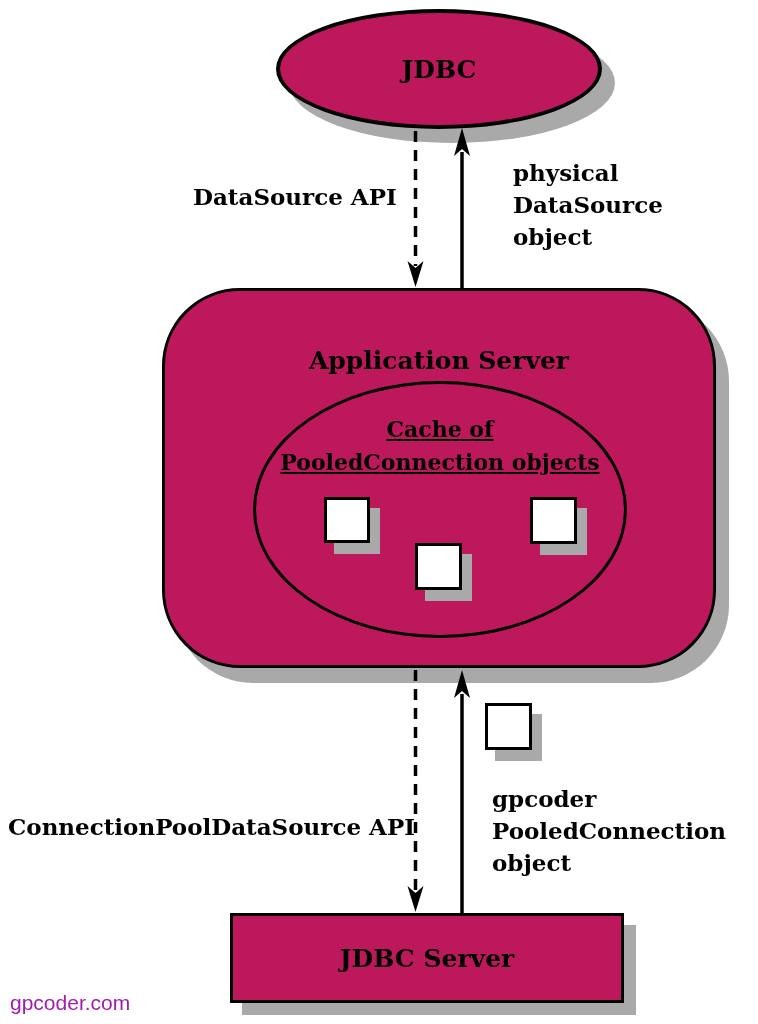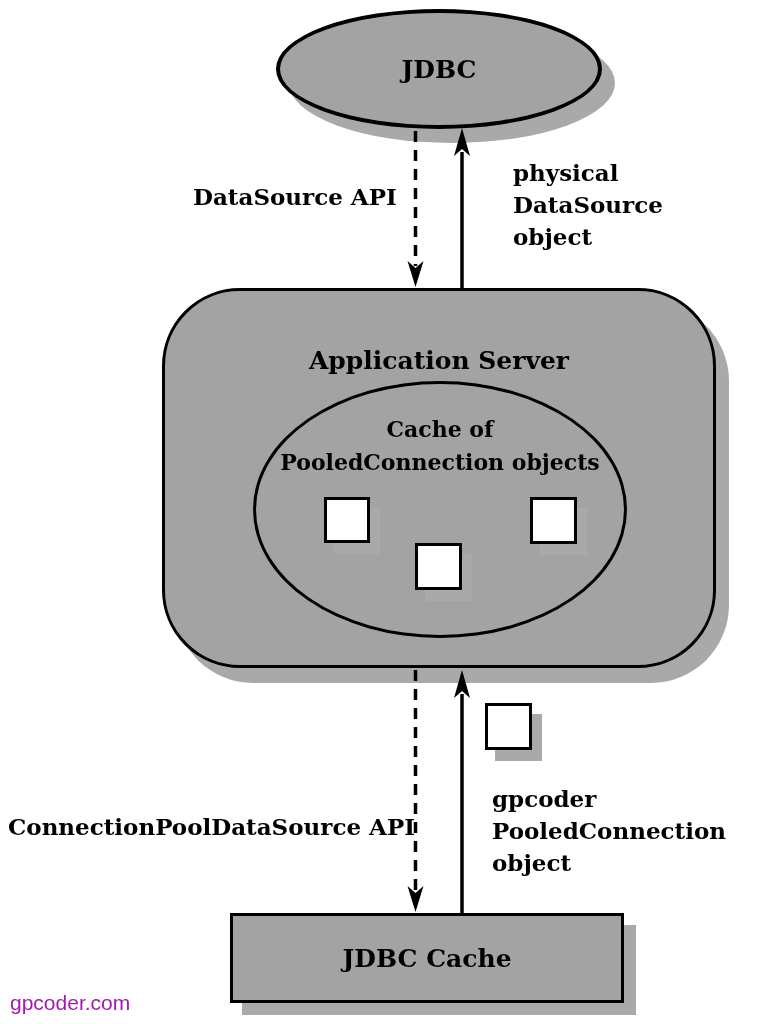--- a/index.html
+++ b/index.html
@@ -5,21 +5,21 @@
   html, body { margin: 0; padding: 0; background: #ffffff; }
   .canvas {
     position: relative;
     width: 758px;
     height: 1024px;
     background: #ffffff;
     overflow: hidden;
     font-family: "DejaVu Serif", "Liberation Serif", serif;
     color: #000;
   }
-  .shape { position: absolute; background: #a3a3a3; box-sizing: border-box; }
+  .shape { position: absolute; background: #be185d; box-sizing: border-box; }
 
   
   .ellipse-app {
     left: 276px; top: 9px; width: 326px; height: 120px;
     border: 4px solid #000; border-radius: 50%;
     box-shadow: 13px 14px 0 #a9a9a9;
     display: flex; flex-direction: column; align-items: center; justify-content: center;
     text-align: center; font-weight: bold; font-size: 25px; line-height: 37px;
   }
 
@@ -34,21 +34,21 @@
     text-align: center; font-weight: bold; font-size: 25px; margin-top: 20px;
   }
 
   
   .ellipse-cache {
     left: 253px; top: 381px; width: 374px; height: 257px;
     border: 3px solid #000; border-radius: 50%;
   }
   .cache-label {
     position: absolute; left: 253px; top: 413px; width: 374px;
-    text-align: center; font-weight: bold; font-size: 22px; line-height: 33px;
+    text-align: center; font-weight: bold; font-size: 22px; line-height: 33px; text-decoration: underline;
   }
 
   
   .sq {
     position: absolute; background: #fff; box-sizing: border-box;
     border: 3.5px solid #000;
     box-shadow: 10px 11px 0 #a9a9a9;
   }
   .sq1 { left: 324px; top: 497px; width: 46px; height: 46px; }
   .sq2 { left: 415px; top: 543px; width: 47px; height: 47px; }
@@ -103,21 +103,21 @@
     <span>PooledConnection objects</span>
   </div>
 
   <div class="sq sq1"></div>
   <div class="sq sq2"></div>
   <div class="sq sq3"></div>
 
   <div class="sq sq4"></div>
 
   <div class="shape rect-driver">
-    <span>JDBC Cache</span>
+    <span>JDBC Server</span>
   </div>
 
   <div class="edge-label lbl-datasource">DataSource API</div>
 
   <div class="edge-label lbl-logical">
     <span>physical</span><br>
     <span>DataSource</span><br>
     <span>object</span>
   </div>
 

